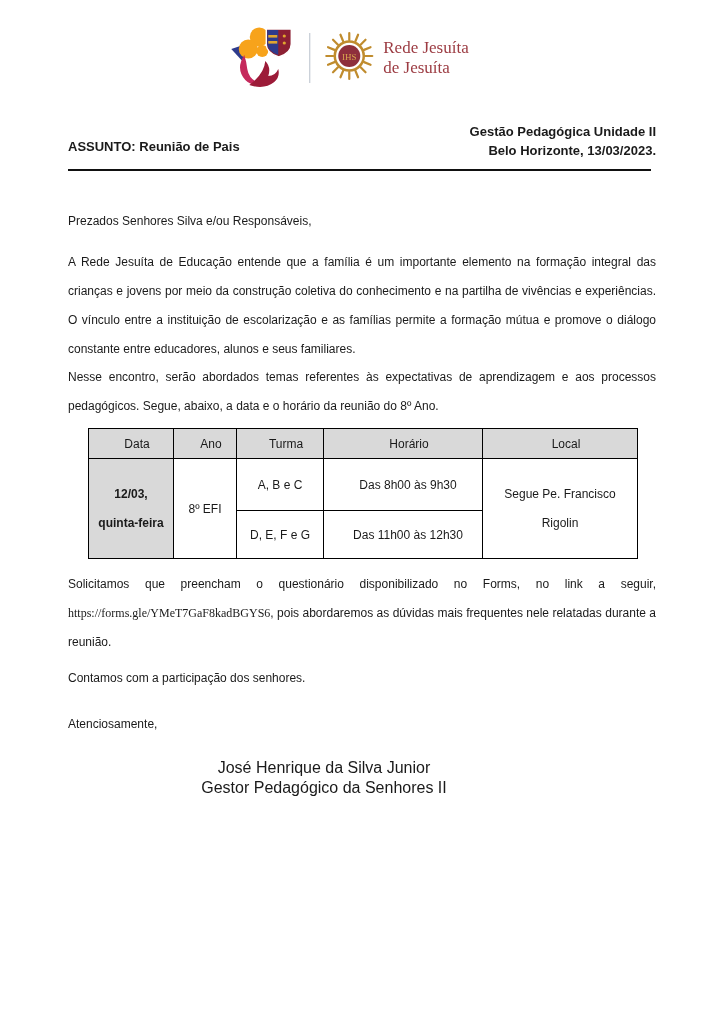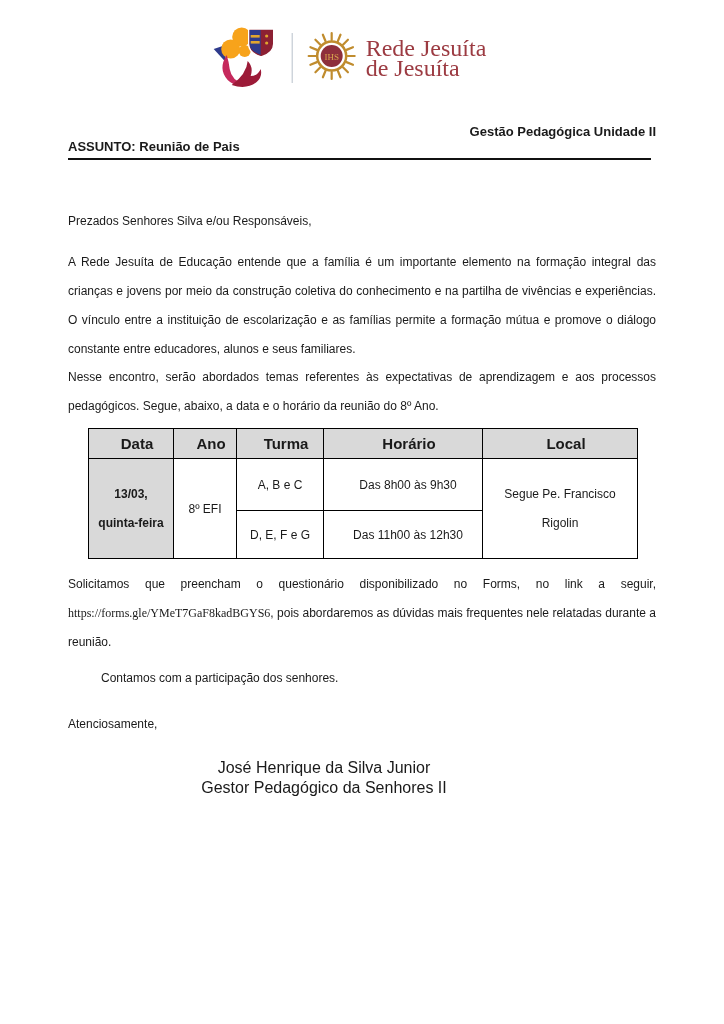--- a/index.html
+++ b/index.html
@@ -21,42 +21,42 @@
   
   .logo-row{
     position:absolute;top:24px;left:calc(50% - 13px);transform:translateX(-50%);
     display:flex;align-items:center;
   }
   .college-name{margin-left:8px;font-family:"Liberation Serif",serif;color:var(--navy);}
   .college-name .line1{font-size:16px;letter-spacing:4px;line-height:18px;}
   .college-name .line2{font-size:33px;letter-spacing:2px;line-height:32px;}
   .logo-divider{width:1px;height:50px;background:#b8c0cb;margin:0 14px 0 16px;}
   .network-name{margin-left:9px;font-family:"Liberation Serif",serif;color:var(--maroon-text);
-    font-size:24px;line-height:20px;}
+    font-size:17px;line-height:20px;}
   
   .meta{position:absolute;top:99px;right:68px;text-align:right;
     font-weight:bold;font-size:13px;line-height:19px;margin-top:23px;}
   .subject-row{position:absolute;top:139px;left:68px;right:73px;
     font-weight:bold;font-size:13px;line-height:16px;
-    padding-bottom:3px;border-bottom:2px solid #111;}
+    padding-bottom:14px;border-bottom:2px solid #111;}
   
   .bodyline{position:absolute;left:68px;right:68px;font-size:12px;}
   .salutation{top:213px;line-height:16px;}
   .para{text-align:justify;line-height:29px;}
   .p1{top:248px;}
   .p2{top:363px;}
   .p3{top:570px;}
-  .p4{top:664px;line-height:29px;margin-left:33px;}
+  .p4{top:664px;line-height:29px;}
   .closing{top:710px;line-height:29px;}
   .forms-link{color:inherit;text-decoration:none;cursor:pointer;font-family:Liberation Serif, serif;}
   
   .meeting-table{position:absolute;top:428px;left:88px;border-collapse:collapse;
     table-layout:fixed;font-size:12px;}
   .meeting-table th,.meeting-table td{border:1px solid #000;text-align:center;vertical-align:middle;}
-  .meeting-table th{background:var(--table-header-bg);font-weight:bold;font-size:15px;height:30px;padding-left:12px;}
+  .meeting-table th{background:var(--table-header-bg);font-weight:normal;font-size:12px;height:30px;padding-left:12px;}
   .cell-date{background:var(--table-header-bg);font-weight:bold;line-height:29px;}
   .row1{height:52px;}
   .row2{height:48px;}
   .cell-horario{text-align:center;padding-left:10px;}
   .cell-local{line-height:29px;}
   
   .signature{position:absolute;top:758px;left:0;right:76px;text-align:center;
     font-size:16px;line-height:20px;}
 </style>
 </head>
@@ -110,20 +110,21 @@
       </svg>
     </span>
     <div class="network-name">
       <div>Rede Jesuíta</div>
       <div>de Jesuíta</div>
     </div>
   </div>
 
   <div class="meta">
     <div>Gestão Pedagógica Unidade II</div>
+    <div>Belo Horizonte, 13/03/2023.</div>
   </div>
 
   <div class="subject-row">ASSUNTO: Reunião de Pais</div>
 
   <div class="bodyline salutation">Prezados Senhores Silva e/ou Responsáveis,</div>
 
   <div class="bodyline para p1">A Rede Jesuíta de Educação entende que a família é um importante elemento na formação integral das crianças e jovens por meio da construção coletiva do conhecimento e na partilha de vivências e experiências. O vínculo entre a instituição de escolarização e as famílias permite a formação mútua e promove o diálogo constante entre educadores, alunos e seus familiares.</div>
 
   <div class="bodyline para p2">Nesse encontro, serão abordados temas referentes às expectativas de aprendizagem e aos processos pedagógicos. Segue, abaixo, a data e o horário da reunião do 8º Ano.</div>
 
@@ -140,21 +141,21 @@
         <th>Data</th>
         <th>Ano</th>
         <th>Turma</th>
         <th>Horário</th>
         <th>Local</th>
       </tr>
     </thead>
     <tbody>
       <tr class="row1">
         <td class="cell-date" rowspan="2">
-          <div>13/03,</div>
+          <div>12/03,</div>
           <div>quinta-feira</div>
         </td>
         <td rowspan="2">8º EFI</td>
         <td>A, B e C</td>
         <td class="cell-horario">Das 8h00 às 9h30</td>
         <td class="cell-local" rowspan="2">
           <div>Segue Pe. Francisco</div>
           <div>Rigolin</div>
         </td>
       </tr>

